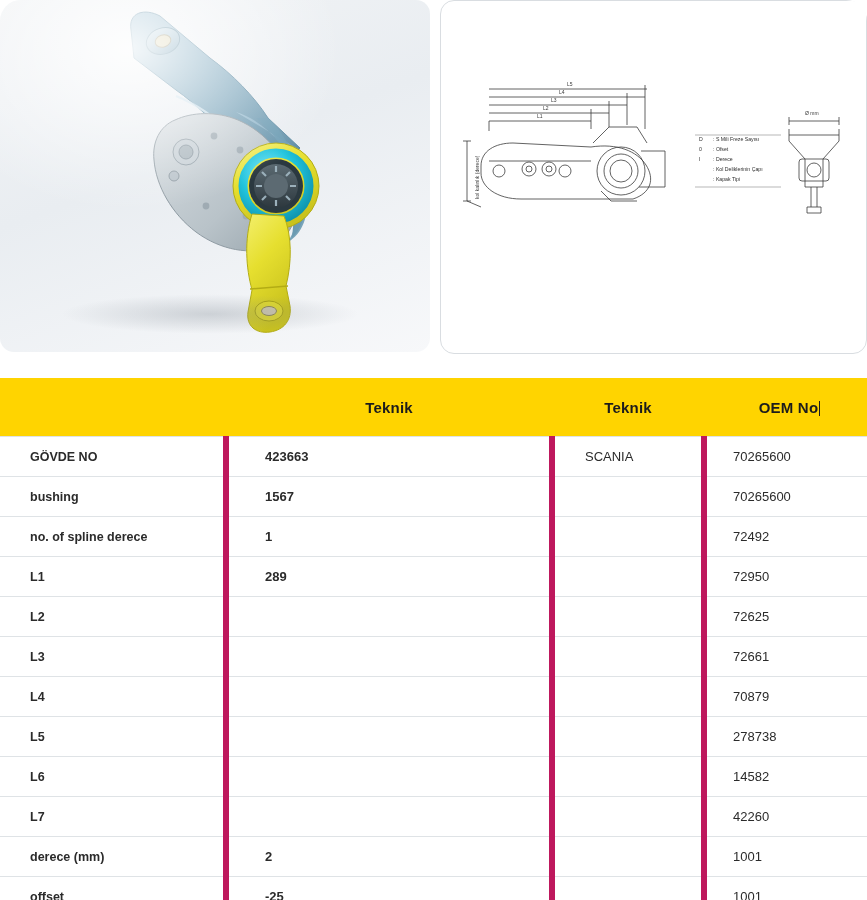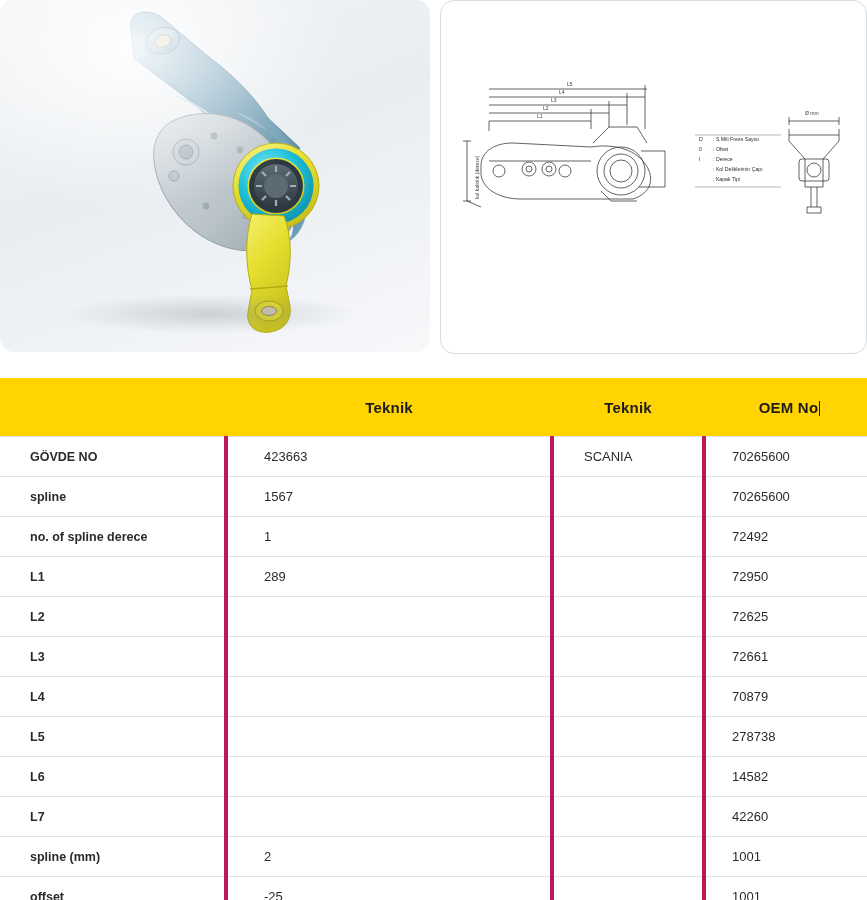--- a/index.html
+++ b/index.html
@@ -7,20 +7,21 @@
     padding: 0;
     background: #ffffff;
     font-family: "Liberation Sans", sans-serif;
   }
   #page {
     position: relative;
     width: 867px;
     height: 900px;
     overflow: hidden;
     background: #ffffff;
+    border-radius: 21px;
   }
 
   
   .media-row {
     display: flex;
     gap: 10px;
     padding: 0 0 0 0;
     height: 356px;
     box-sizing: border-box;
   }
@@ -78,36 +79,36 @@
   }
   .spec-table thead th.col-label { width: 224px; }
   .spec-table thead th.col-teknik { width: 324px; }
   .spec-table thead th.col-model { width: 150px; }
   .spec-table thead th.col-oem { width: 169px; }
 
   .spec-table tbody td {
     height: 39px;
     border: 1px solid #dfe3e6;
     border-left: none;
-    border-right: 4px solid #be185d;
+    border-right: 6px solid #be185d;
     padding: 0 14px;
     color: #2b2b2b;
     vertical-align: middle;
     background: #fff;
   }
   .spec-table tbody tr td:first-child {
     font-weight: bold;
     font-size: 12.5px;
     padding-left: 30px;
     border-left: none;
   }
   .spec-table tbody tr td:last-child {
     border-right: none;
   }
-  .cell-teknik { padding-left: 36px !important; }
+  .cell-teknik { padding-left: 36px !important; font-weight: bold; }
   .cell-model { padding-left: 30px !important; }
   .cell-oem  { padding-left: 26px !important; }
 
   .caret {
     display: inline-block;
     width: 1px;
     height: 15px;
     background: #1c1c1c;
     vertical-align: -3px;
     margin-left: 1px;
@@ -286,21 +287,21 @@
       </tr>
     </thead>
     <tbody>
       <tr>
         <td>GÖVDE NO</td>
         <td class="cell-teknik">423663</td>
         <td class="cell-model">SCANIA</td>
         <td class="cell-oem">70265600</td>
       </tr>
       <tr>
-        <td>spline</td>
+        <td>bushing</td>
         <td class="cell-teknik">1567</td>
         <td class="cell-model"></td>
         <td class="cell-oem">70265600</td>
       </tr>
       <tr>
         <td>no. of spline derece</td>
         <td class="cell-teknik">1</td>
         <td class="cell-model"></td>
         <td class="cell-oem">72492</td>
       </tr>
@@ -340,21 +341,21 @@
         <td class="cell-model"></td>
         <td class="cell-oem">14582</td>
       </tr>
       <tr>
         <td>L7</td>
         <td class="cell-teknik"></td>
         <td class="cell-model"></td>
         <td class="cell-oem">42260</td>
       </tr>
       <tr>
-        <td>spline (mm)</td>
+        <td>derece (mm)</td>
         <td class="cell-teknik">2</td>
         <td class="cell-model"></td>
         <td class="cell-oem">1001</td>
       </tr>
       <tr>
         <td>offset</td>
         <td class="cell-teknik">-25</td>
         <td class="cell-model"></td>
         <td class="cell-oem">1001</td>
       </tr>

